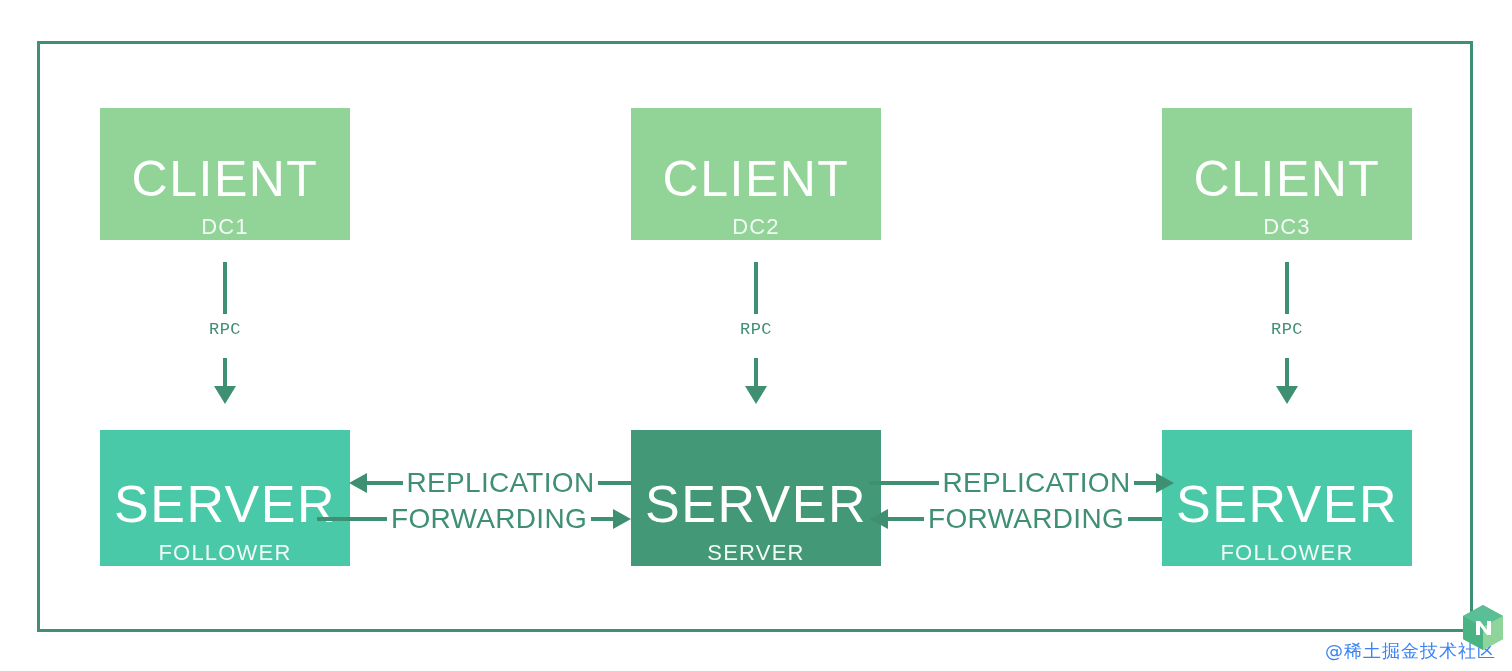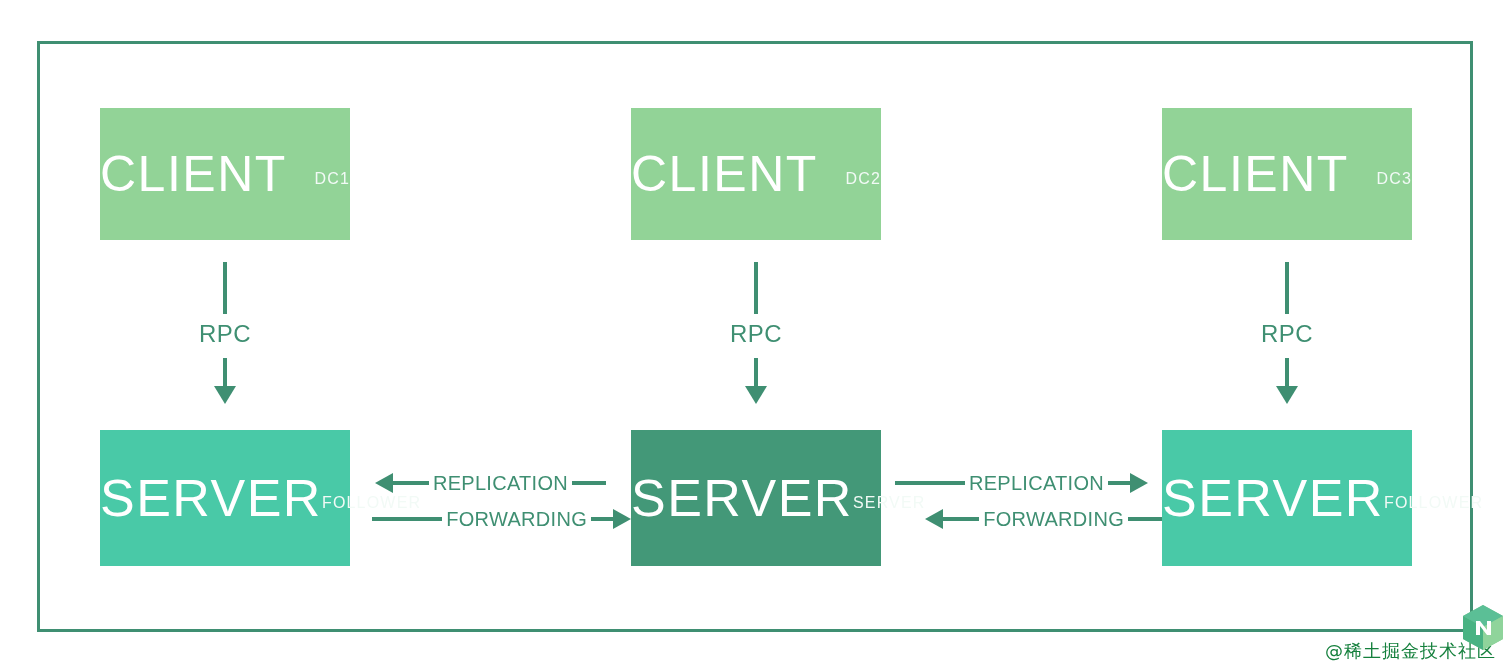--- a/index.html
+++ b/index.html
@@ -20,34 +20,34 @@
     border:3px solid #3f8f72;
     box-sizing:border-box;
     background:transparent;
   }
 
   
   .box{
     position:absolute;
     box-sizing:border-box;
     display:flex;
-    flex-direction:row;
+    flex-direction:column;
     align-items:center;
-    justify-content:space-between;
+    justify-content:flex-end;
     color:#ffffff;
   }
   .box .title{
     font-size:52px;
     font-weight:400;
     letter-spacing:1.5px;
     line-height:1.0;
     color:#ffffff;
   }
   .box .sub{
-    font-size:16px;
+    font-size:22px;
     font-weight:400;
     letter-spacing:1.2px;
     margin-top:10px;
     color:#f2faf6;
   }
   .box.client .title{font-size:50px;}
   .box.server .title{font-size:52px;}
 
   .client-1{left:100px;top:108px;width:250px;height:132px;background:#92d397;}
   .client-2{left:631px;top:108px;width:250px;height:132px;background:#92d397;}
@@ -71,23 +71,24 @@
     position:absolute;
     left:58px;top:0;
     width:4px;height:52px;
     background:#3f8f72;
   }
   .rpc .lbl{
     position:absolute;
     left:0;top:58px;
     width:120px;
     text-align:center;
-    font-size:24px;
+    font-size:17px;
     color:#3f8f72;
     letter-spacing:0.5px;
+    font-family:Liberation Mono, monospace;
   }
   .rpc .seg-bot{
     position:absolute;
     left:58px;top:96px;
     width:4px;height:30px;
     background:#3f8f72;
   }
   .rpc .head-down{
     position:absolute;
     left:49px;top:124px;
@@ -113,21 +114,21 @@
     width:281px;
     height:34px;
     display:flex;
     align-items:center;
     justify-content:center;
   }
   .link-row.r1{top:4px;}
   .link-row.r2{top:40px;justify-content:flex-end;}
 
   .link-row .txt{
-    font-size:20px;
+    font-size:28px;
     color:#3f8f72;
     letter-spacing:0.3px;
     white-space:nowrap;
     padding:0 4px;
   }
   .bar{
     flex:0 0 auto;
     height:4px;
     width:36px;
     background:#3f8f72;
@@ -157,21 +158,21 @@
   
   .watermark{
     position:absolute;
     right:16px;bottom:6px;
     display:flex;
     align-items:flex-end;
     gap:2px;
   }
   .wm-text{
     font-size:18px;
-    color:#15803d;
+    color:#3b82f6;
     letter-spacing:1px;
     font-family:"DejaVu Sans", sans-serif;
     white-space:nowrap;
     padding-bottom:2px;
     margin-left:42px;
   }
   .wm-logo{
     position:absolute;
     right:6px;bottom:18px;
     width:46px;height:50px;

